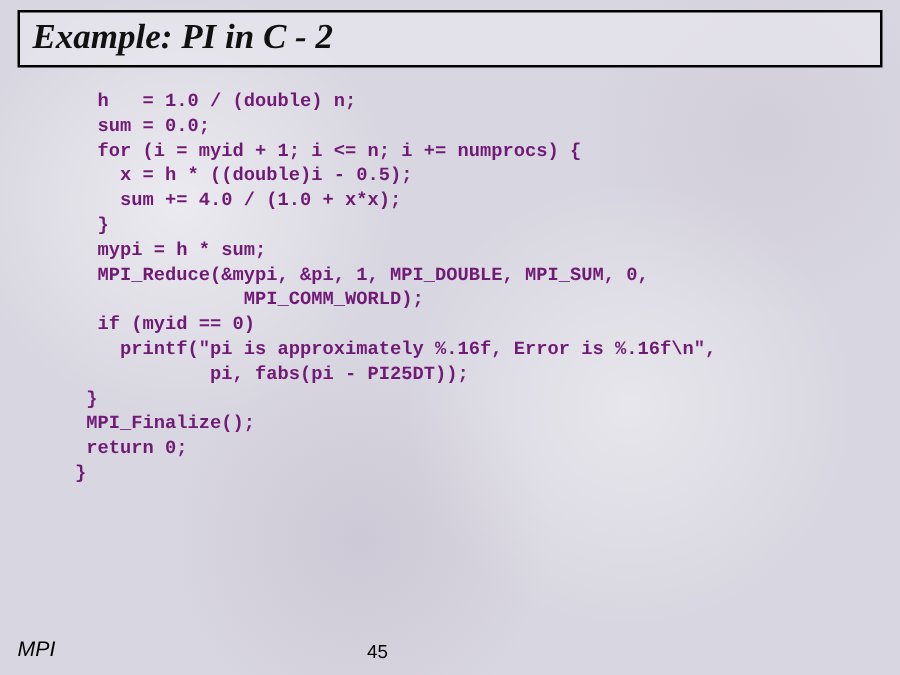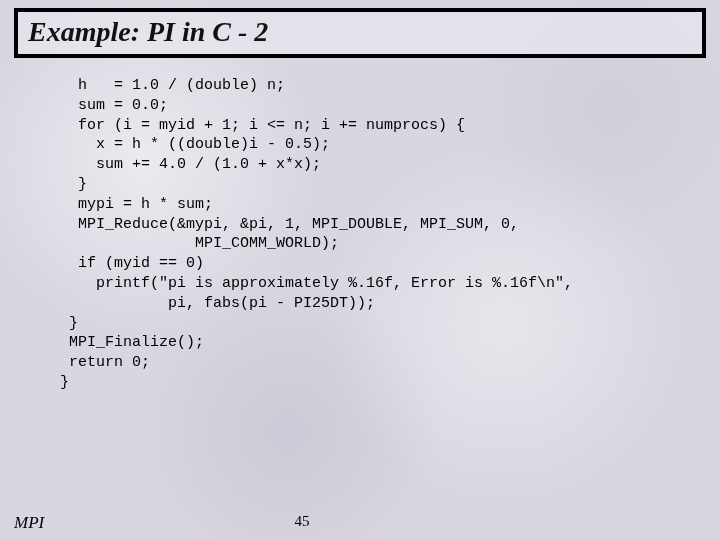--- a/index.html
+++ b/index.html
@@ -12,47 +12,47 @@
       radial-gradient(circle at 20% 30%, rgba(255,255,255,0.5) 0%, transparent 25%),
       radial-gradient(circle at 70% 60%, rgba(255,255,255,0.4) 0%, transparent 30%),
       radial-gradient(circle at 40% 80%, rgba(180,170,190,0.3) 0%, transparent 25%),
       radial-gradient(circle at 85% 20%, rgba(200,195,210,0.4) 0%, transparent 20%);
     font-family: "Times New Roman", Times, serif;
     position: relative;
     overflow: hidden;
   }
   .title-box {
     margin: 8px 14px 0 14px;
-    border: 4px solid #000000;
+    border: 2px solid #000000;
     background: rgba(235,233,240,0.6);
     padding: 4px 10px 6px 10px;
   }
   .title-text {
     font-size: 28px;
     font-weight: bold;
     font-style: italic;
     color: #111;
   }
   .code-area {
     margin: 18px 28px 0 60px;
     font-family: "Courier New", Courier, monospace;
     font-size: 15px;
-    font-weight: normal;
-    color: #000000;
+    font-weight: bold;
+    color: #701a75;
     white-space: pre;
     line-height: 1.32;
   }
   .footer {
     position: absolute;
     bottom: 10px;
     left: 0;
     width: 573px;
     display: flex;
-    align-items: flex-start;
-    font-family: Liberation Serif, serif;
+    align-items: flex-end;
+    font-family: Liberation Sans, sans-serif;
   }
   .footer-left {
     position: absolute;
     left: 14px;
     font-style: italic;
     font-size: 17px;
     color: #000;
   }
   .footer-center {
     width: 100%;

